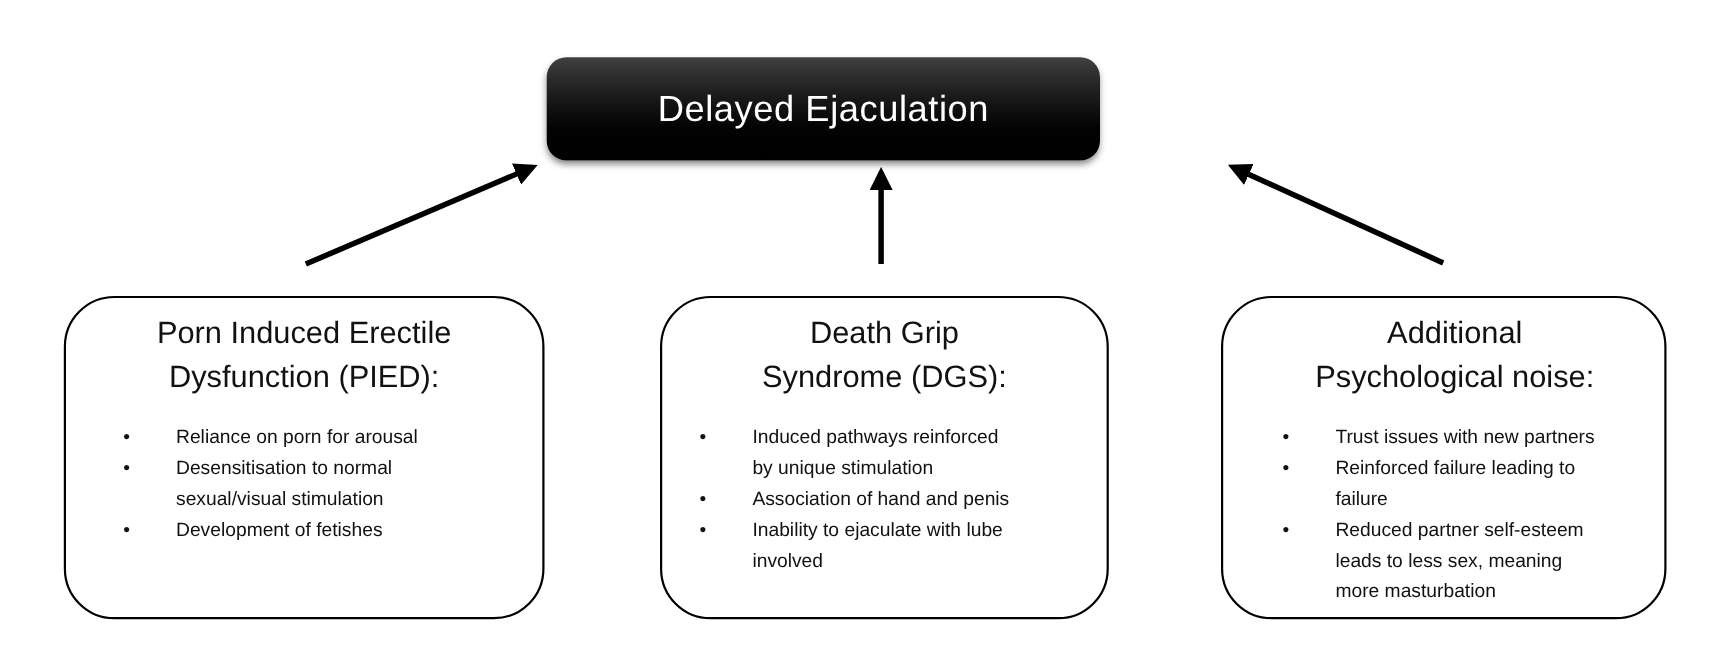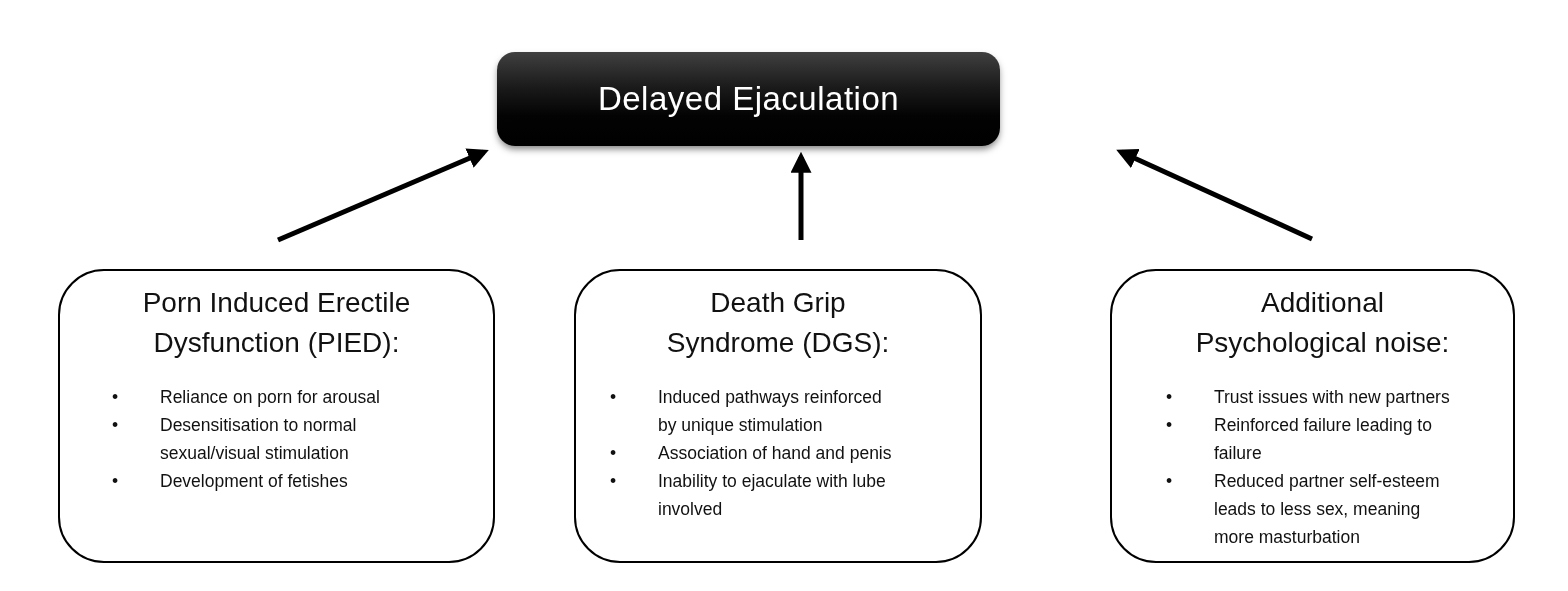--- a/index.html
+++ b/index.html
@@ -54,21 +54,21 @@
     top: 237px;
     height: 294px;
     background: #ffffff;
     border: 2px solid #000000;
     border-radius: 46px;
     box-sizing: border-box;
     color: #111111;
     margin-top: 32px;
   }
   .cause-box.pos-left   { left: 58px;   width: 437px; }
-  .cause-box.pos-mid    { left: 574px;  width: 408px; }
+  .cause-box.pos-mid    { left: 600px;  width: 408px; }
   .cause-box.pos-right  { left: 1110px; width: 405px; padding-left: 20px; }
 
   .box-title {
     margin-top: 12px;
     text-align: center;
     font-size: 28px;
     line-height: 40px;
     color: #111111;
   }
   .title-line { display: block; }

